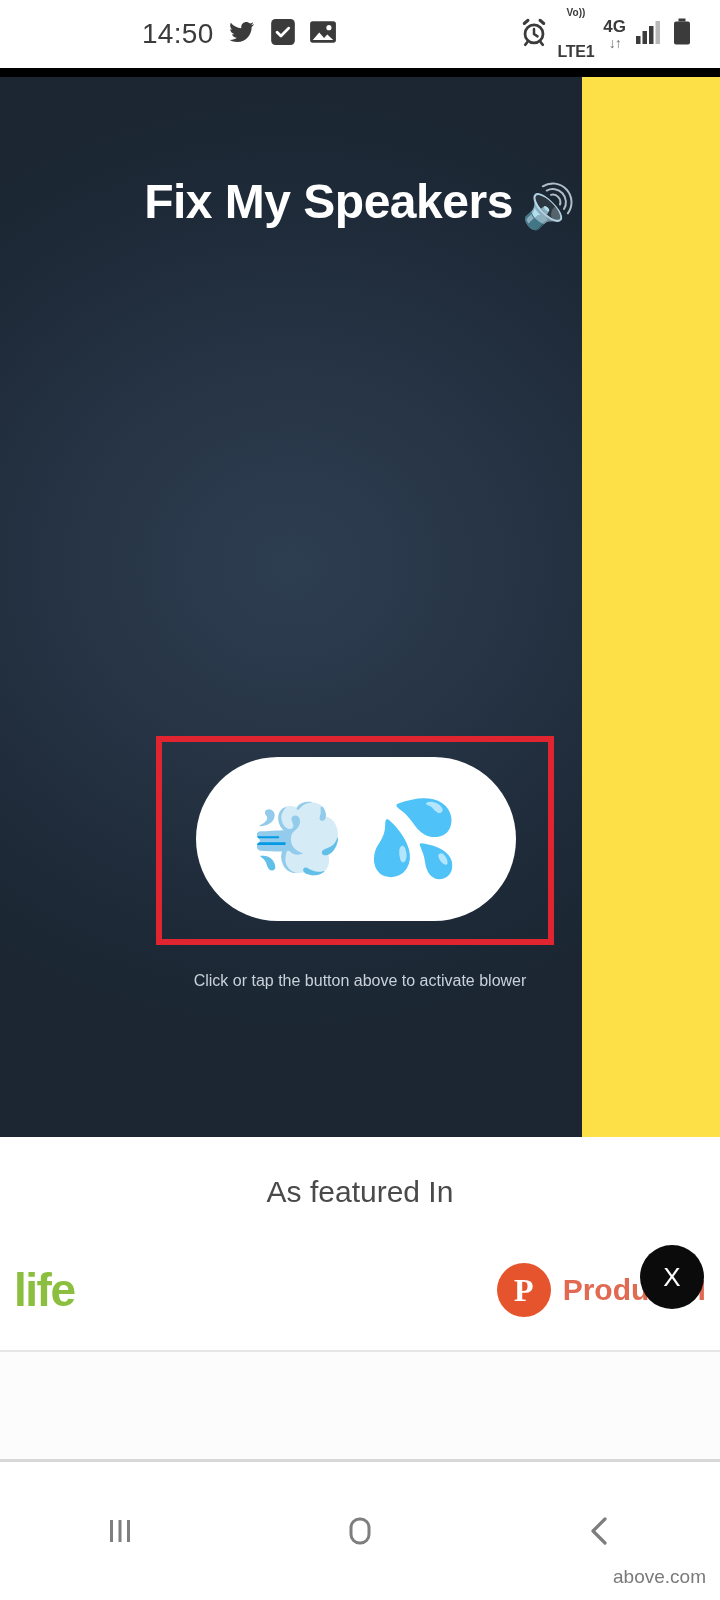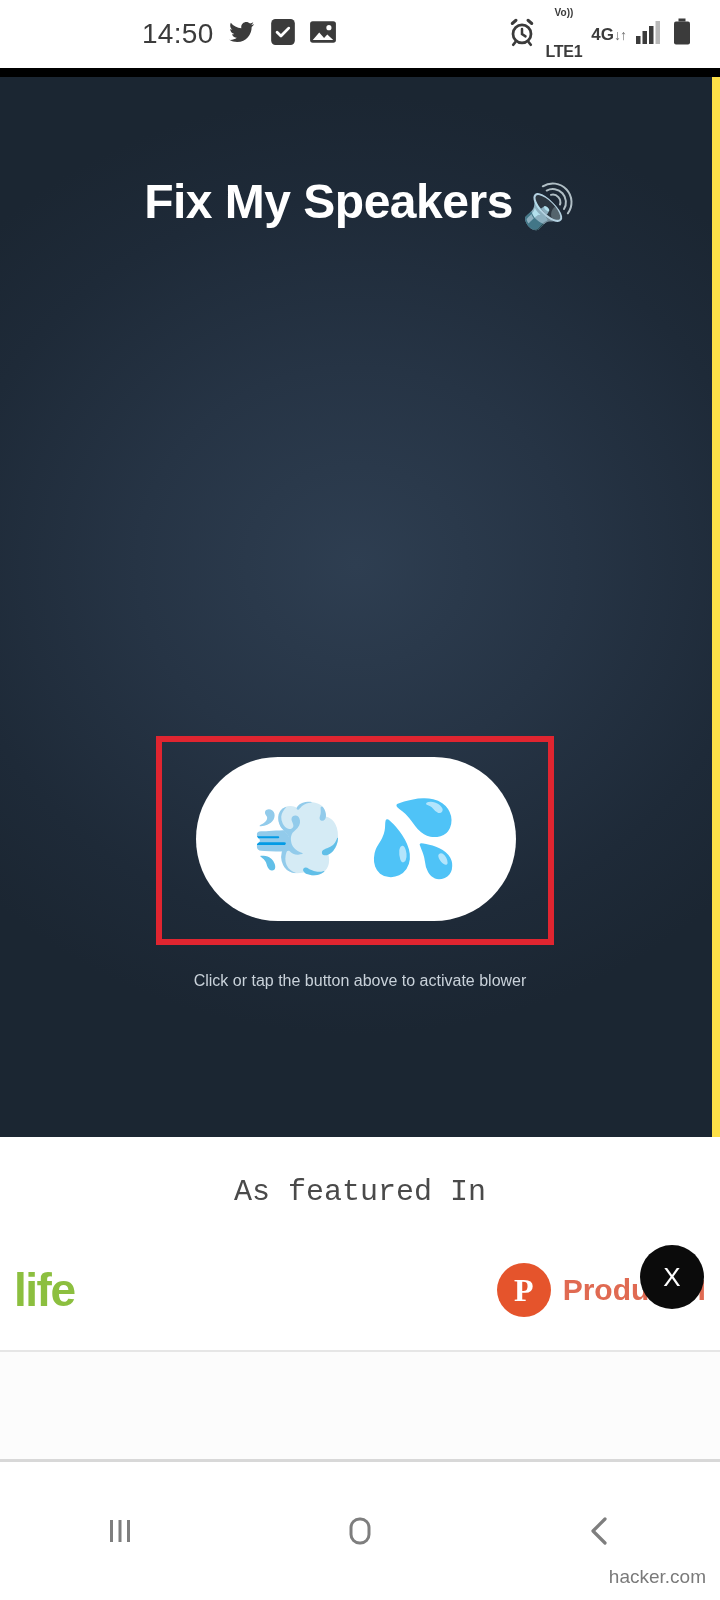--- a/index.html
+++ b/index.html
@@ -20,32 +20,32 @@
   .sb-left { display:flex; align-items:center; gap:13px; margin-left:120px; }
   .sb-time { font-size:28px; font-weight:400; color:#3b3b3b; letter-spacing:0.3px; }
   .sb-right { display:flex; align-items:center; gap:9px; margin-left:auto; margin-right:6px; }
   .sb-icon { display:block; }
   .volte {
     display:flex; flex-direction:column; align-items:center;
     line-height:1.0; color:#3b3b3b;
   }
   .volte span:first-child { font-size:10px; font-weight:700; }
   .volte span:last-child { font-size:16px; font-weight:700; letter-spacing:-0.3px;margin-top:26px; }
-  .netgrp { display:flex; align-items:center; line-height:1; color:#3b3b3b; }
+  .netgrp { display:flex; flex-direction:column; align-items:center; line-height:1; color:#3b3b3b; }
   .netgrp .net-label { font-size:17px; font-weight:700; }
   .netgrp .net-arrows { font-size:14px; letter-spacing:-1px; margin-top:1px; color:#6e6e6e;}
 
   
   .blackstrip {
     position:absolute; top:68px; left:0; width:720px; height:9px; background:#000;
   }
 
   
   .hero {
-    position:absolute; top:77px; left:0; width:712px; height:1060px;
+    position:absolute; top:77px; left:0; width:582px; height:1060px;
     background:#1e2a38;
     background-image:radial-gradient(ellipse 520px 470px at 50% 46%, #2e3e51 0%, #263445 42%, #1e2a38 78%, #1b2632 100%);
     overflow:hidden;
   }
   .hero-title {
     position:absolute; top:97px; left:0; width:720px; text-align:center;
     font-size:48px; font-weight:700; color:#ffffff; letter-spacing:-0.5px;
     white-space:nowrap;
   }
   .hero-title .emoji { font-size:43px; vertical-align:-3px; margin-left:10px; }
@@ -72,21 +72,21 @@
     font-size:16px; color:#c9d2da; font-weight:400;
   }
 
   
   .featured {
     position:absolute; top:1137px; left:0; width:720px; height:325px;
     background:#ffffff;
   }
   .featured-title {
     position:absolute; top:38px; left:0; width:720px; text-align:center;
-    font-size:30px; color:#4a4a4a; font-weight:400;font-family:Liberation Mono, monospace;
+    font-size:30px; color:#4a4a4a; font-weight:400;
   }
   .logos {
     position:absolute; top:108px; left:0; width:720px; height:90px;
     display:flex; align-items:center; justify-content:space-between;
     padding:0 14px;
   }
   .logo { display:flex; align-items:center; }
   .logo-lifehacker { font-size:46px; font-weight:700; letter-spacing:-1.5px; }
   .logo-lifehacker .lh-a { color:#8cbf3f; font-weight:700; }
   .logo-lifehacker .lh-b { color:#a8c95f; font-weight:400; }
@@ -248,14 +248,14 @@
         <rect x="12" y="9" width="18" height="24" rx="8.5" fill="none" stroke="#7e7e7e" stroke-width="3"></rect>
       </svg>
     </div>
     <div class="nav-btn">
       <svg width="42" height="42" viewBox="0 0 42 42">
         <path d="M26 9L14 21l12 12" fill="none" stroke="#7e7e7e" stroke-width="3.2" stroke-linecap="round" stroke-linejoin="round"></path>
       </svg>
     </div>
   </div>
 
-  <div class="watermark">hacker.com</div>
+  <div class="watermark">above.com</div>
 </div>
 
 </body></html>

